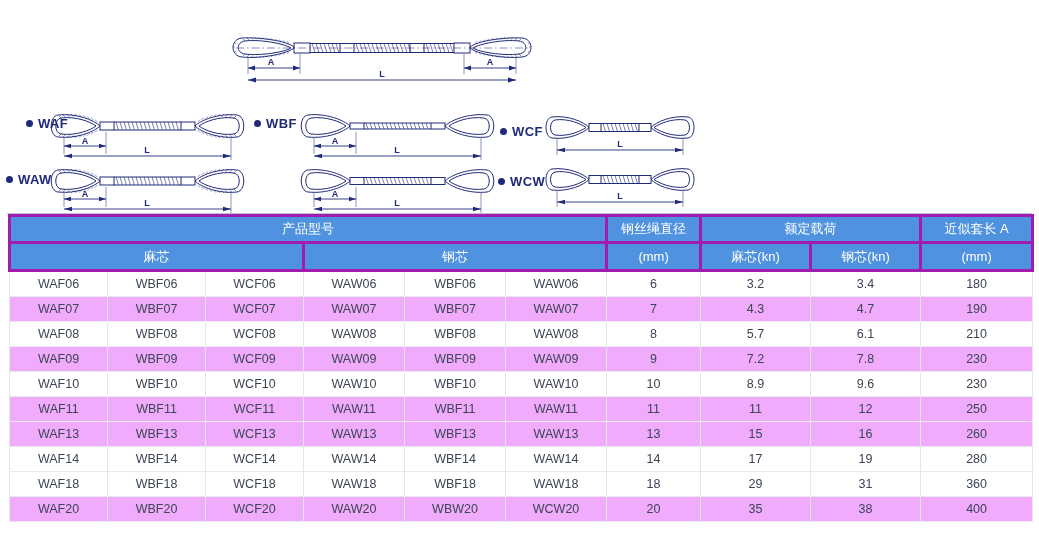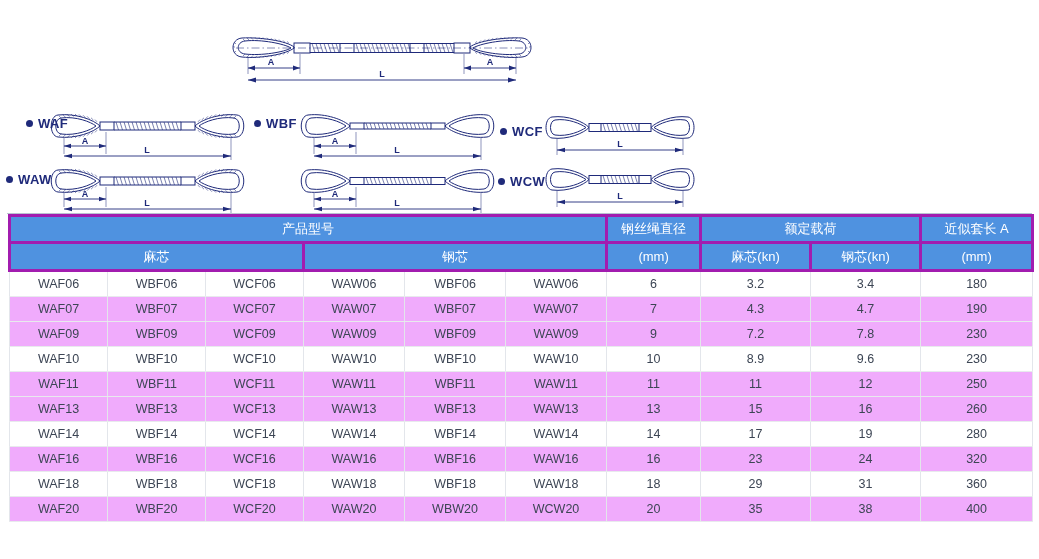--- a/index.html
+++ b/index.html
@@ -409,20 +409,32 @@
             <td>WBF07</td>
             <td>WCF07</td>
             <td>WAW07</td>
             <td>WBF07</td>
             <td>WAW07</td>
             <td>7</td>
             <td>4.3</td>
             <td>4.7</td>
             <td>190</td>
           </tr>
+          <tr class="odd">
+            <td>WAF08</td>
+            <td>WBF08</td>
+            <td>WCF08</td>
+            <td>WAW08</td>
+            <td>WBF08</td>
+            <td>WAW08</td>
+            <td>8</td>
+            <td>5.7</td>
+            <td>6.1</td>
+            <td>210</td>
+          </tr>
           <tr class="even">
             <td>WAF09</td>
             <td>WBF09</td>
             <td>WCF09</td>
             <td>WAW09</td>
             <td>WBF09</td>
             <td>WAW09</td>
             <td>9</td>
             <td>7.2</td>
             <td>7.8</td>
@@ -469,32 +481,20 @@
             <td>WBF14</td>
             <td>WCF14</td>
             <td>WAW14</td>
             <td>WBF14</td>
             <td>WAW14</td>
             <td>14</td>
             <td>17</td>
             <td>19</td>
             <td>280</td>
           </tr>
-          <tr class="even">
-            <td>WAF16</td>
-            <td>WBF16</td>
-            <td>WCF16</td>
-            <td>WAW16</td>
-            <td>WBF16</td>
-            <td>WAW16</td>
-            <td>16</td>
-            <td>23</td>
-            <td>24</td>
-            <td>320</td>
-          </tr>
           <tr class="odd">
             <td>WAF18</td>
             <td>WBF18</td>
             <td>WCF18</td>
             <td>WAW18</td>
             <td>WBF18</td>
             <td>WAW18</td>
             <td>18</td>
             <td>29</td>
             <td>31</td>

